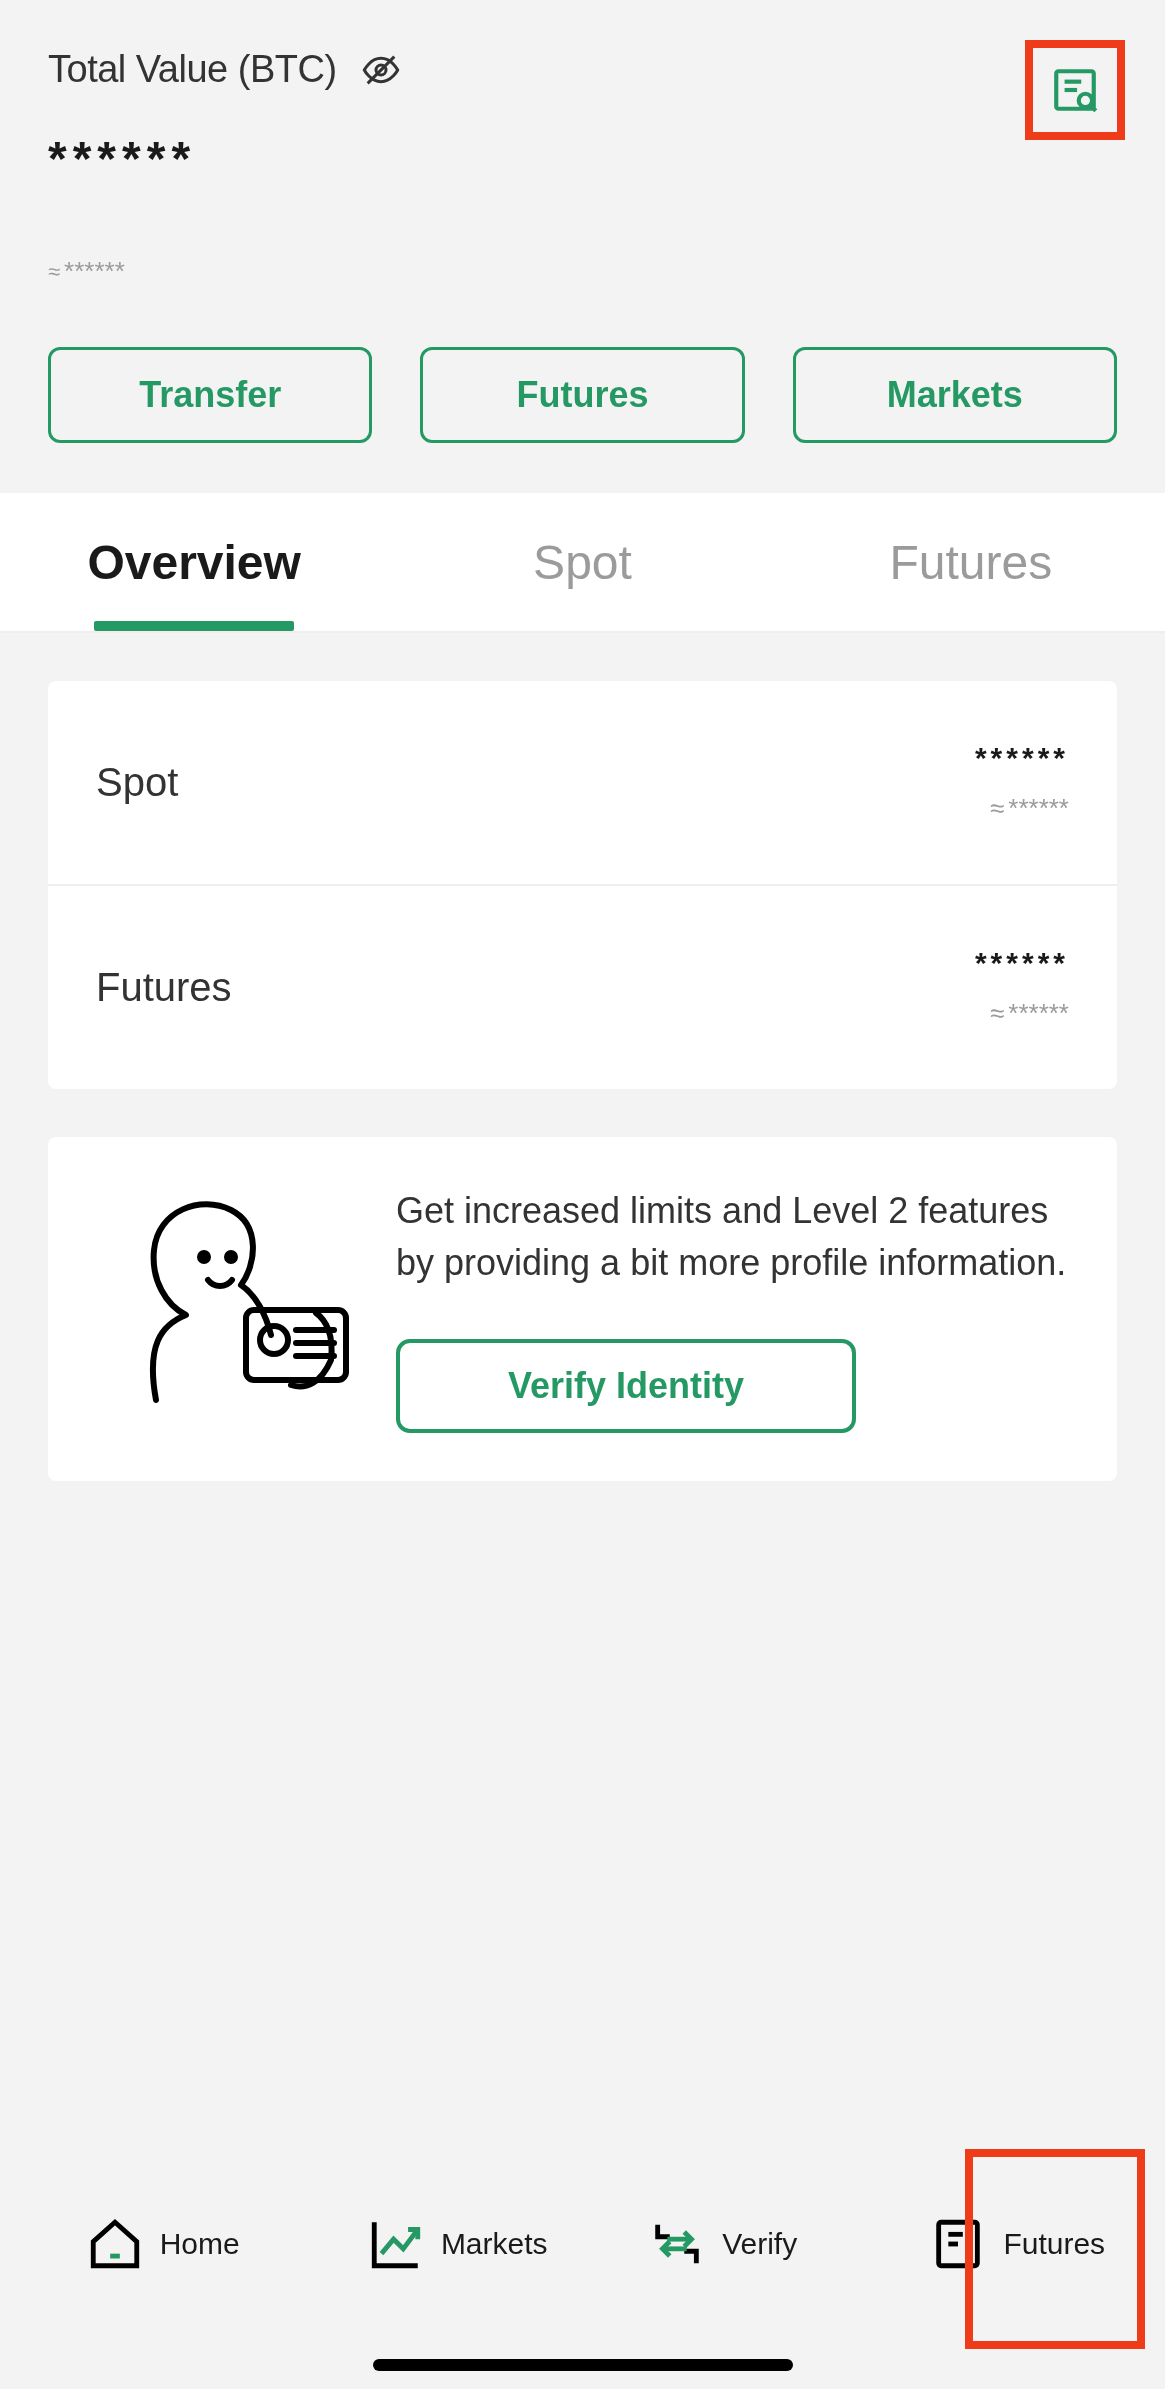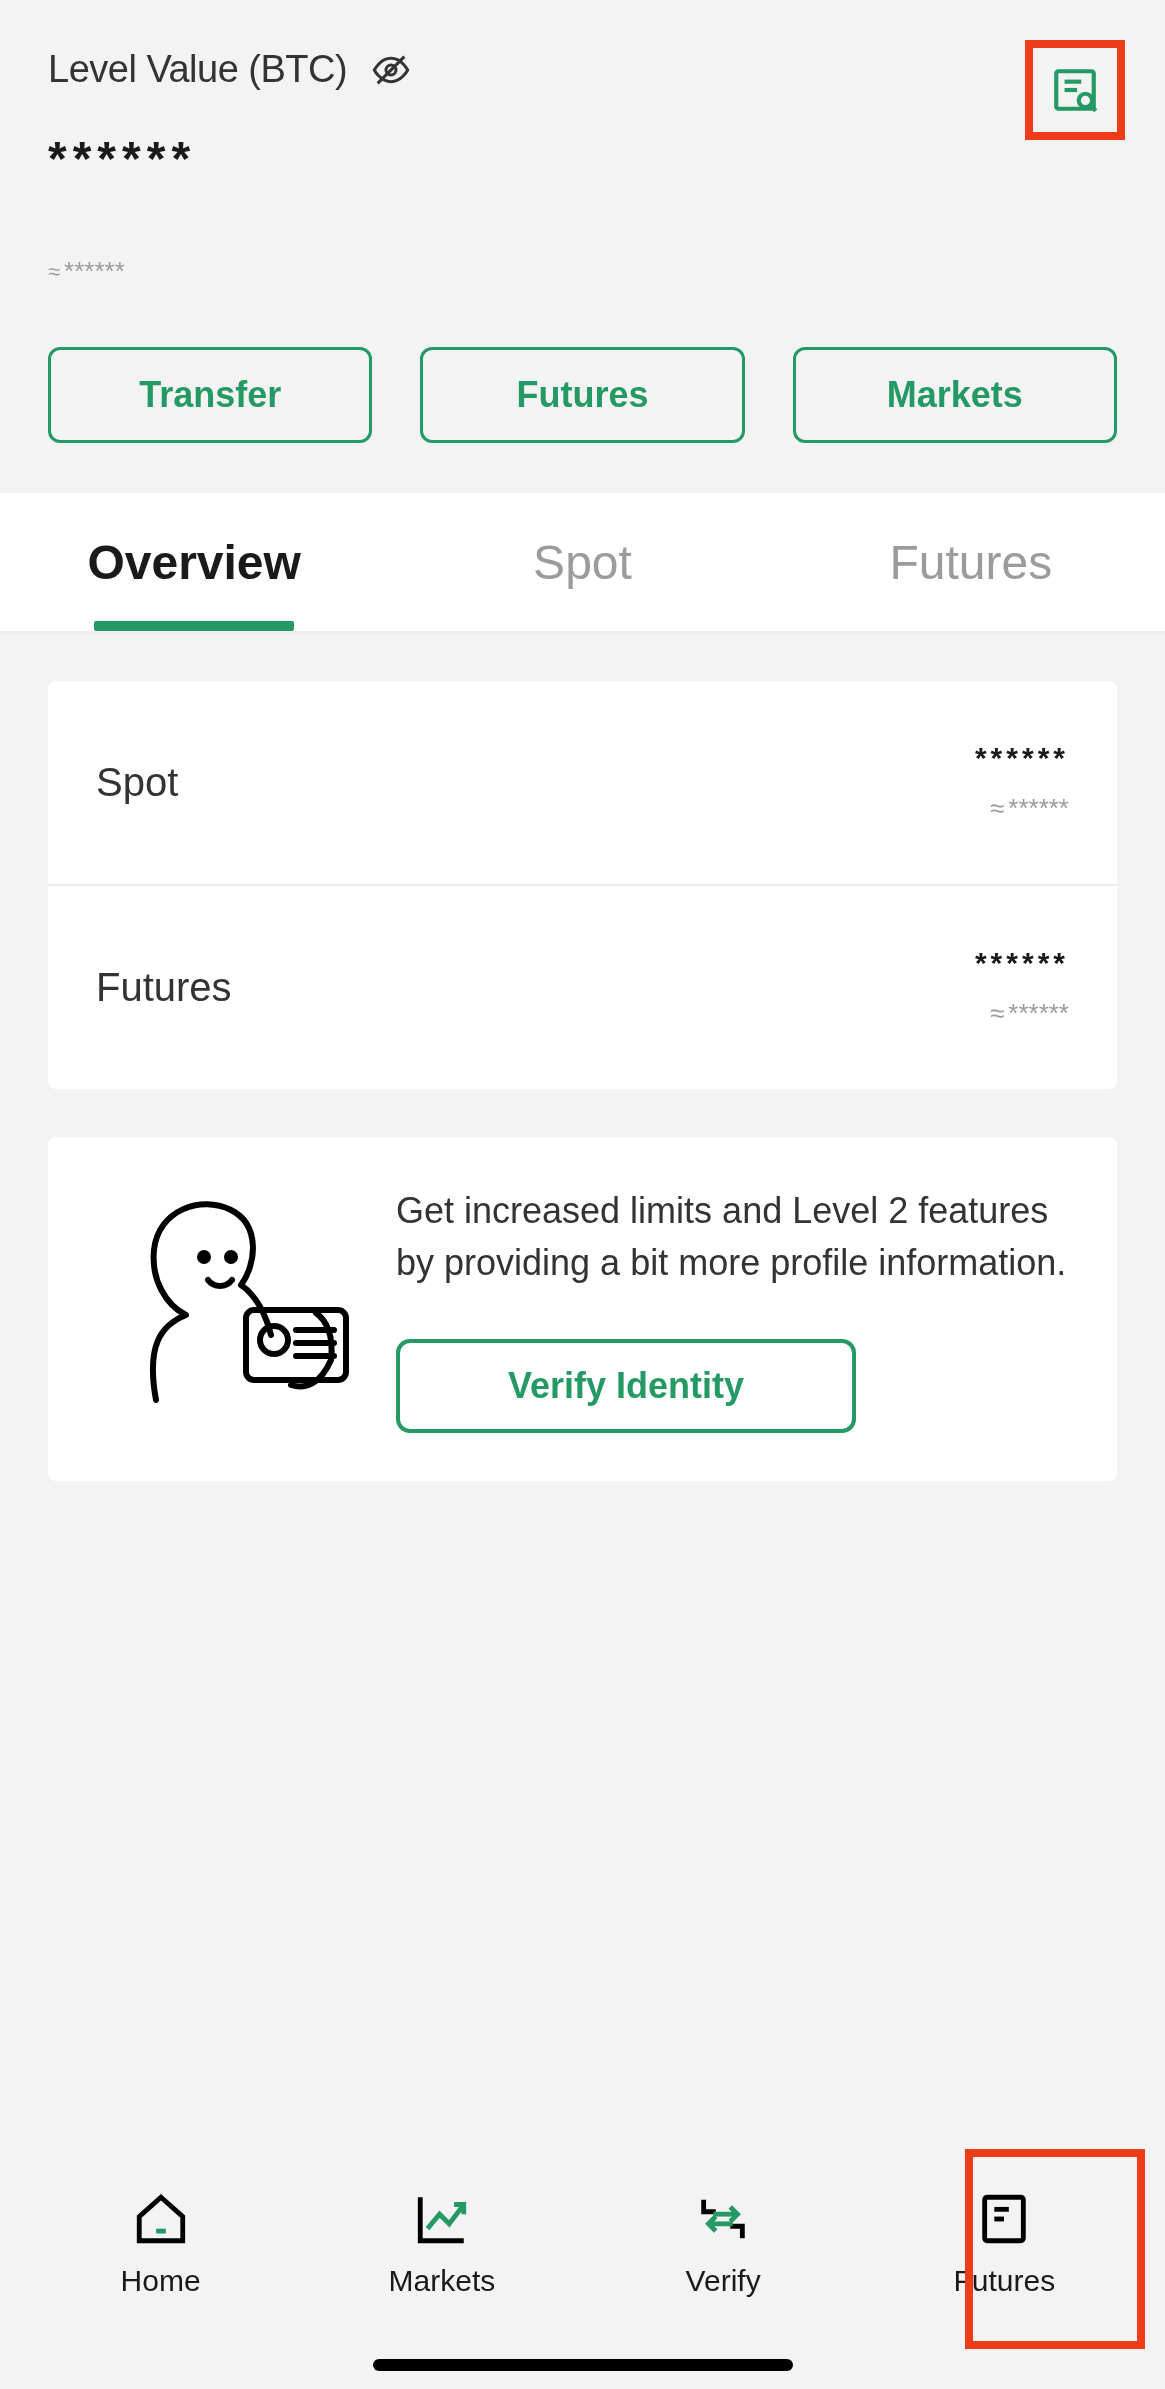--- a/index.html
+++ b/index.html
@@ -38,39 +38,39 @@
 
   
   .verify-card { margin: 48px 48px 0 48px; background:#fff; border-radius:8px; padding: 48px; display:flex; gap: 40px; align-items:flex-start; }
   .verify-illust { width: 260px; height: 220px; flex-shrink:0; }
   .verify-right { flex:1; }
   .verify-text { font-size: 36px; color:#333; line-height:1.45; }
   .verify-btn { margin-top: 50px; height: 94px; width: 460px; border: 4px solid #249964; border-radius: 14px; background: transparent; color:#249964; font-size: 36px; font-weight:600; cursor:pointer; display:flex; align-items:center; justify-content:center; }
 
   
   .bottom-nav { position:absolute; left:0; right:0; bottom:0; height: 260px; background:#f3f3f3; display:flex; align-items:center; justify-content:space-around; padding: 0 20px 30px 20px; }
-  .nav-item { display:flex; flex-direction:column; align-items:center; gap:16px; cursor:pointer; width:150px; }
+  .nav-item { display:flex; flex-direction:row; align-items:center; gap:16px; cursor:pointer; width:150px; }
   .nav-label { font-size: 30px; color:#1a1a1a; }
   .nav-item.active .nav-label { color:#249964; font-weight:600; }
   .nav-icon { width: 58px; height: 58px; display:flex; align-items:center; justify-content:center; }
   .nav-item.active { position:relative; }
   .wallet-highlight { position:absolute; bottom: 40px; right: 20px; width: 180px; height: 200px; border: 8px solid #ee3b1a; pointer-events:none; }
 
   .home-indicator { position:absolute; bottom: 18px; left:50%; transform:translateX(-50%); width: 420px; height: 12px; background:#000; border-radius: 6px; }
 
   svg { display:block; }
 </style>
 </head>
 <body>
 
 <div class="screen">
 
   <div class="header">
     <div class="total-row">
-      <span class="total-label">Level Value (BTC)</span>
+      <span class="total-label">Total Value (BTC)</span>
       <span class="eye-icon">
         <svg viewBox="0 0 24 24" width="40" height="40" fill="none" stroke="#333" stroke-width="1.8">
           <path d="M2 12s3.5-7 10-7 10 7 10 7-3.5 7-10 7S2 12 2 12z"></path>
           <circle cx="12" cy="12" r="3"></circle>
           <line x1="4" y1="20" x2="20" y2="4"></line>
         </svg>
       </span>
     </div>
 
     <div class="history-btn">

